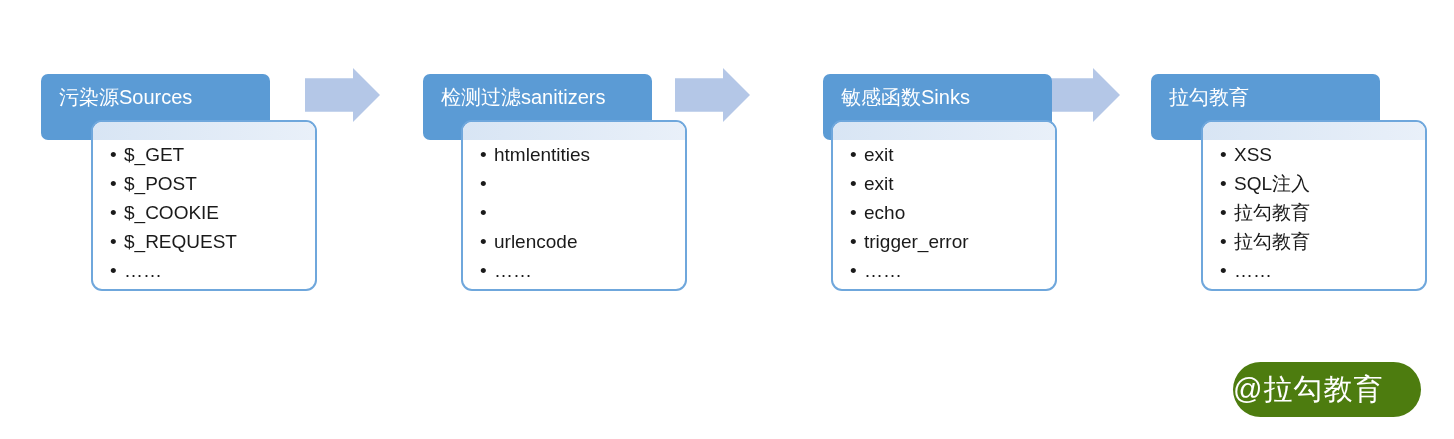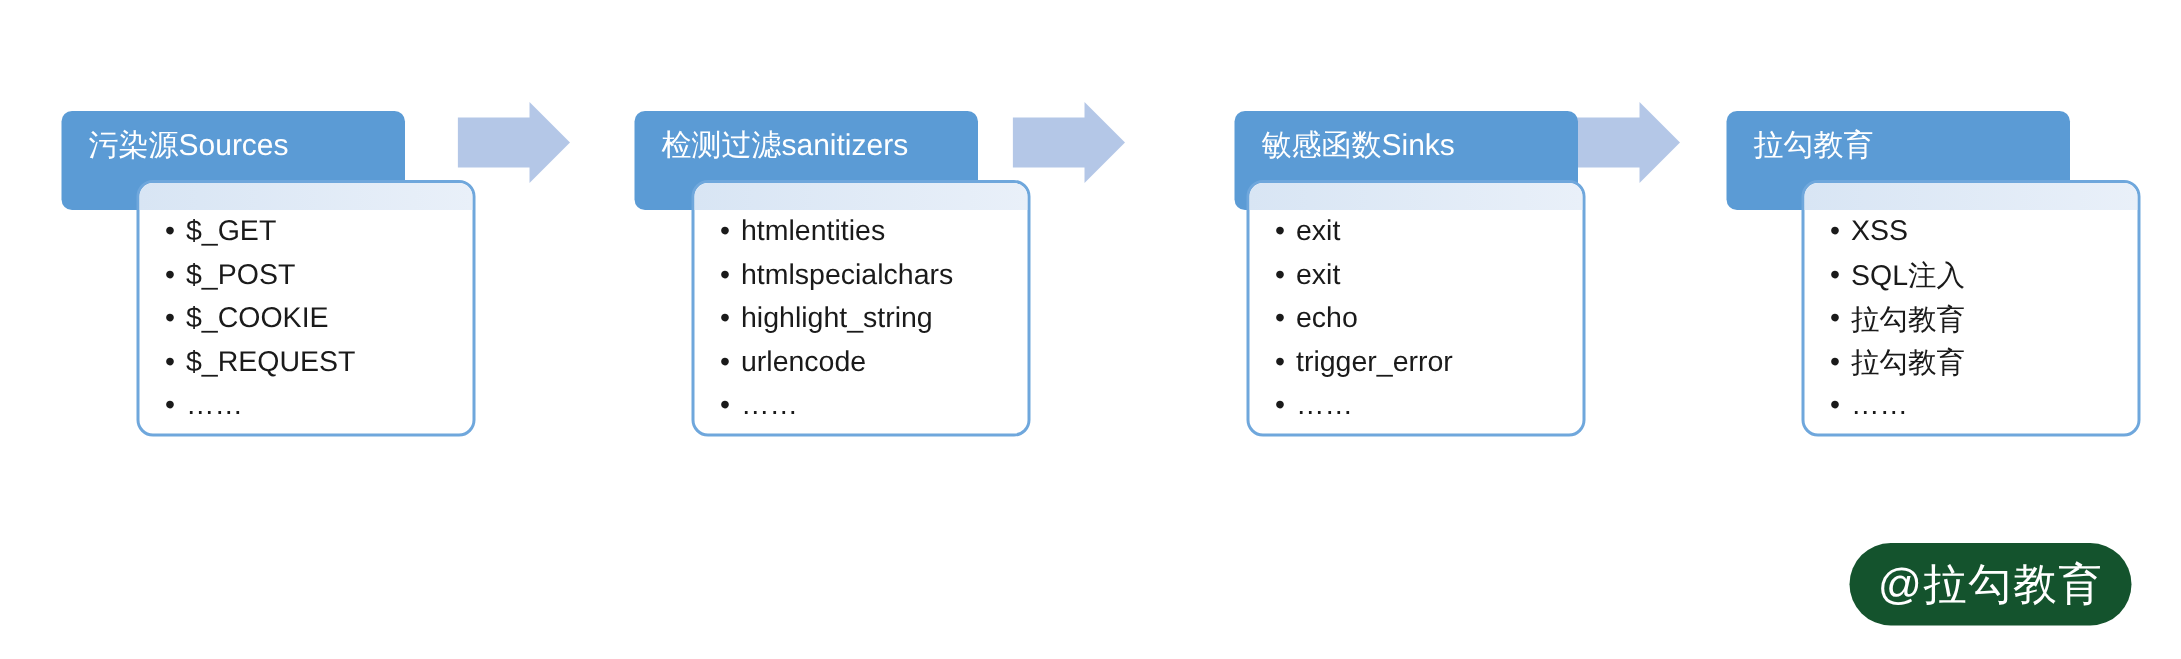--- a/index.html
+++ b/index.html
@@ -35,22 +35,22 @@
   .bullet { width:14px; color:#1a1a1a; }
 
   .arrow {
     position:absolute; top:68px; width:75px; height:54px;
     background:#b4c7e7;
     clip-path:polygon(0 19%, 64% 19%, 64% 0, 100% 50%, 64% 100%, 64% 81%, 0 81%);
   }
 
   .watermark {
     position:absolute; left:1233px; top:362px; width:188px; height:55px;
-    border-radius:28px; background:#14532d;
-    display:flex; align-items:center; justify-content:center;
+    border-radius:28px; background:#4d7c0f;
+    display:flex; align-items:center; 
     color:#ffffff; font-size:29px; letter-spacing:1px; white-space:nowrap;
   }
 </style>
 </head>
 <body>
 
 <div class="canvas">
 
   <section>
     <div class="stage-header" style="left:41px">
@@ -91,25 +91,23 @@
     </div>
     <div class="stage-body" style="left:461px">
       <div class="strip"></div>
       <ul class="item-list">
         <li class="item">
             <span class="bullet">•</span>
             <span>htmlentities</span>
           </li>
         <li class="item">
             <span class="bullet">•</span>
-            <span>htmlspecialchars</span>
           </li>
         <li class="item">
             <span class="bullet">•</span>
-            <span>highlight_string</span>
           </li>
         <li class="item">
             <span class="bullet">•</span>
             <span>urlencode</span>
           </li>
         <li class="item">
             <span class="bullet">•</span>
             <span>……</span>
           </li>
       </ul>

